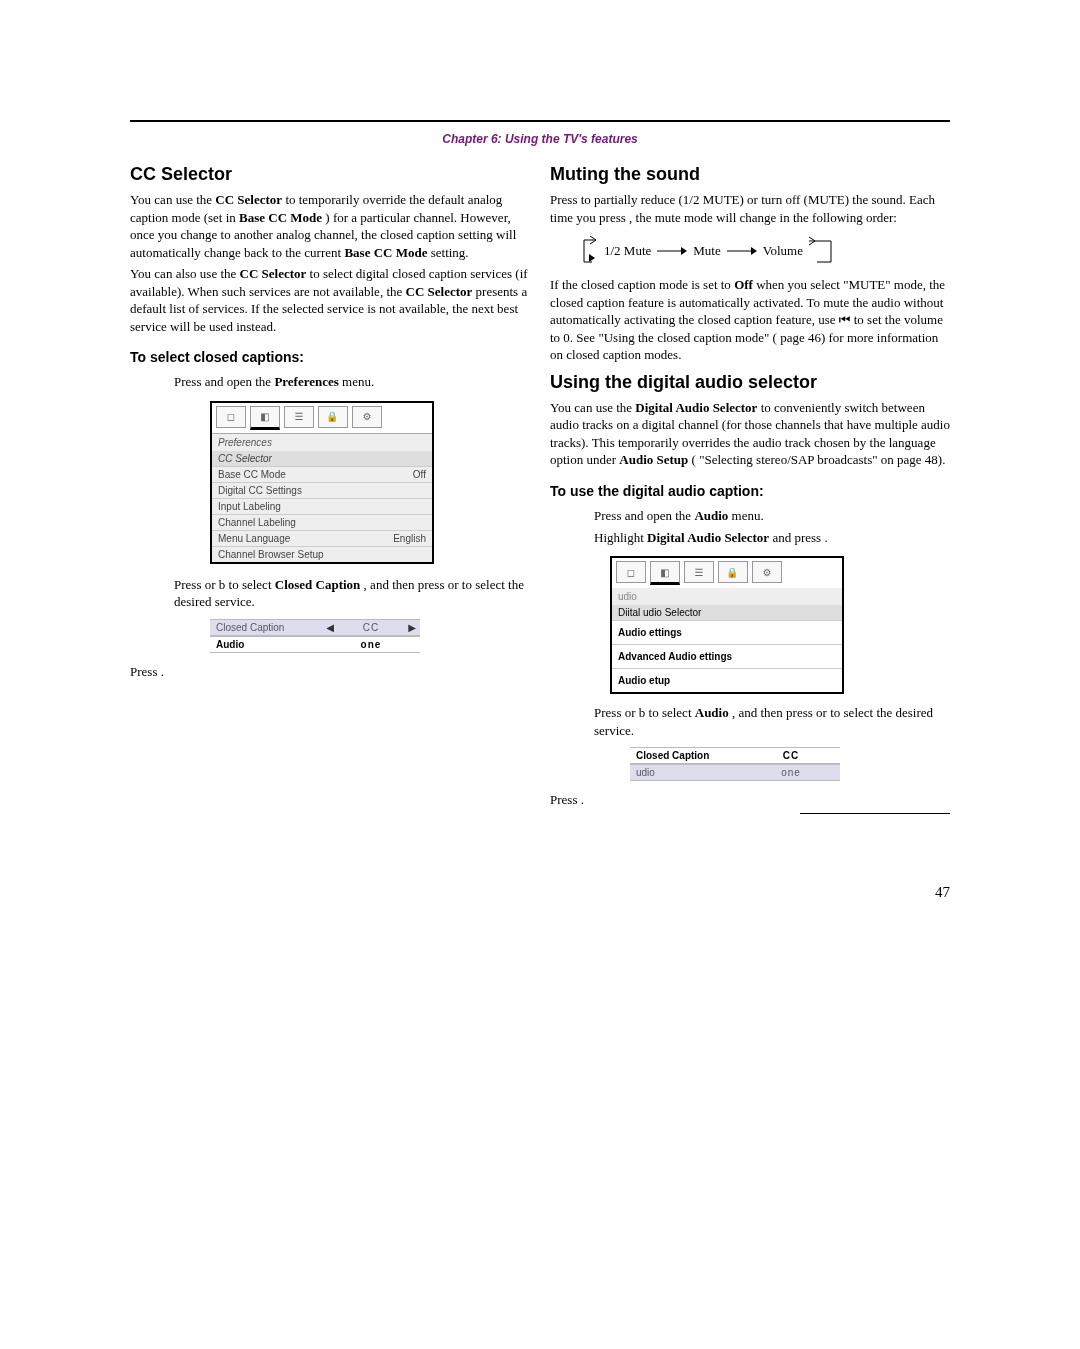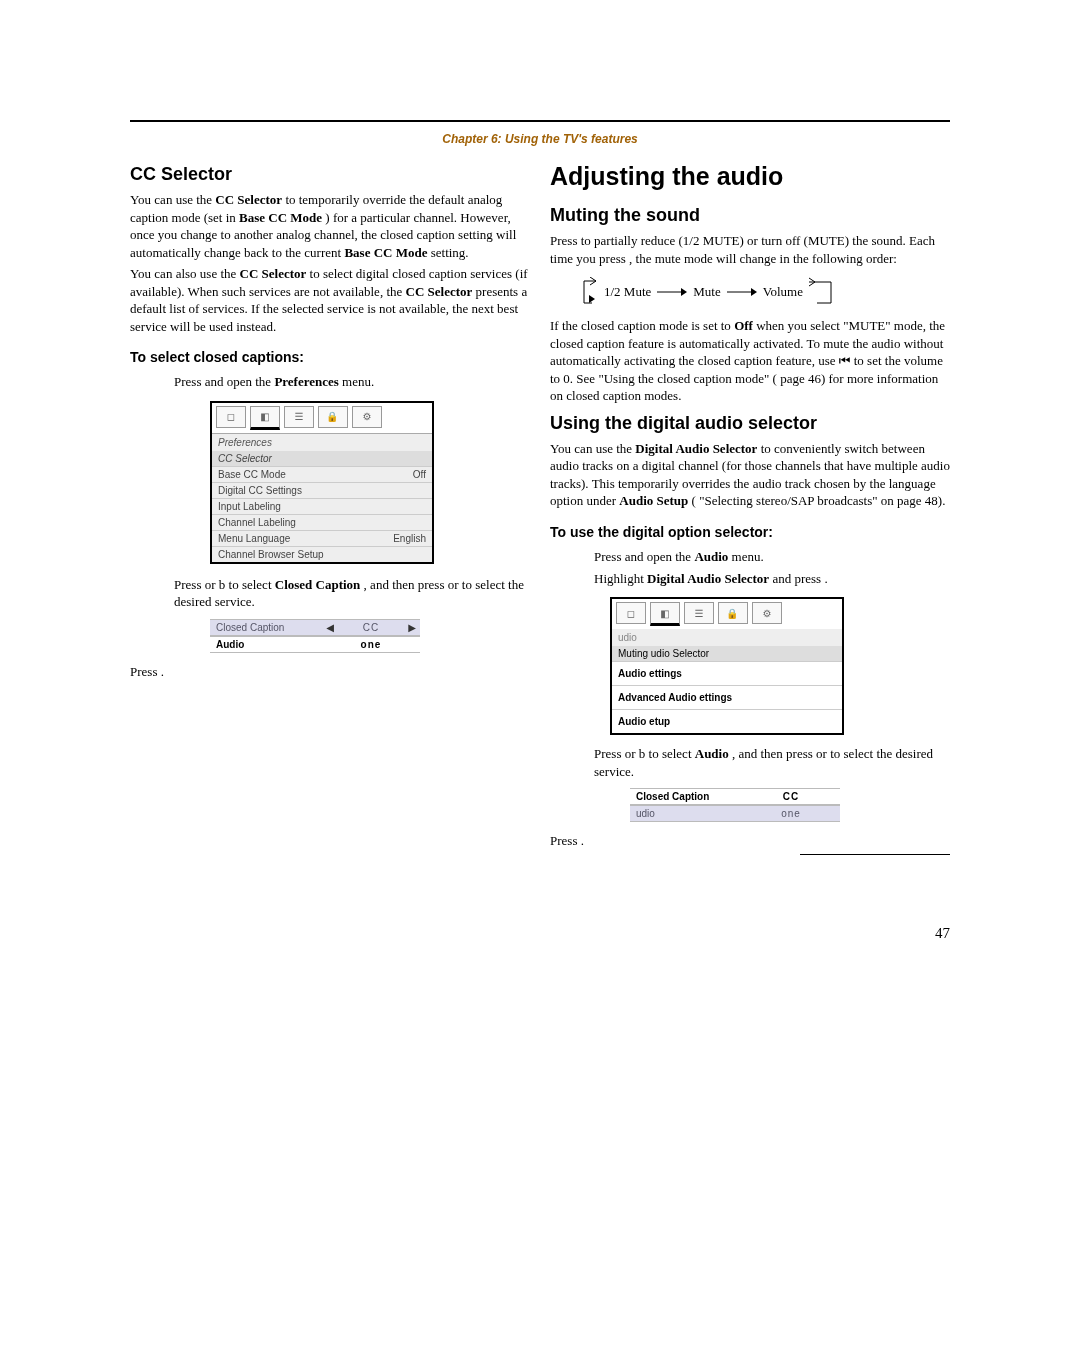--- a/index.html
+++ b/index.html
@@ -19,21 +19,21 @@
   .top-rule {
     border-top: 2px solid #000;
     margin-bottom: 6px;
   }
   .chapter-header {
     text-align: center;
     font-family: Arial, Helvetica, sans-serif;
     font-weight: bold;
     font-style: italic;
     font-size: 12px;
-    color: #a16207;
+    color: #701a75;
     padding: 4px 0 10px 0;
   }
   .columns {
     display: flex;
     gap: 20px;
   }
   .col {
     flex: 1;
     min-width: 0;
   }
@@ -246,21 +246,20 @@
 
       <p class="body">
         <span>Press </span>
         <span>.</span>
       </p>
 
     </div>
 
     <div class="col">
 
-      <h1 class="big">Adjusting the audio</h1>
 
       <h2 class="section">Muting the sound</h2>
 
       <p class="body">
         <span>Press </span>
         <span> to partially reduce (1/2 MUTE) or turn off (MUTE) the sound. Each time you press </span>
         <span>, the mute mode will change in the following order:</span>
       </p>
 
       <div class="flow">
@@ -299,21 +298,21 @@
 
       <p class="body">
         <span>You can use the </span>
         <span class="em">Digital Audio Selector</span>
         <span> to conveniently switch between audio tracks on a digital channel (for those channels that have multiple audio tracks). This temporarily overrides the audio track chosen by the language option under </span>
         <span class="em">Audio Setup</span>
         <span> (</span>
         <span> "Selecting stereo/SAP broadcasts" on page 48).</span>
       </p>
 
-      <div class="sub-italic">To use the digital option selector:</div>
+      <div class="sub-italic">To use the digital audio caption:</div>
 
       <p class="body step">
         <span>Press </span>
         <span> and open the </span>
         <span class="em">Audio</span>
         <span> menu.</span>
       </p>
 
       <p class="body step">
         <span>Highlight </span>
@@ -324,21 +323,21 @@
 
       <div class="fig-audio">
         <div class="fig-tabs">
           <div class="tab">◻</div>
           <div class="tab sel">◧</div>
           <div class="tab">☰</div>
           <div class="tab">🔒</div>
           <div class="tab">⚙</div>
         </div>
         <div class="aud-title">udio</div>
-        <div class="prefs-sel" style="font-style:normal;">Muting udio Selector</div>
+        <div class="prefs-sel" style="font-style:normal;">Diital udio Selector</div>
         <div class="aud-sel">Audio ettings</div>
         <div class="aud-sel">Advanced Audio ettings</div>
         <div class="aud-sel">Audio etup</div>
       </div>
 
       <p class="body step">
         <span>Press </span>
         <span> or b to select </span>
         <span class="em">Audio</span>
         <span>, and then press </span>

